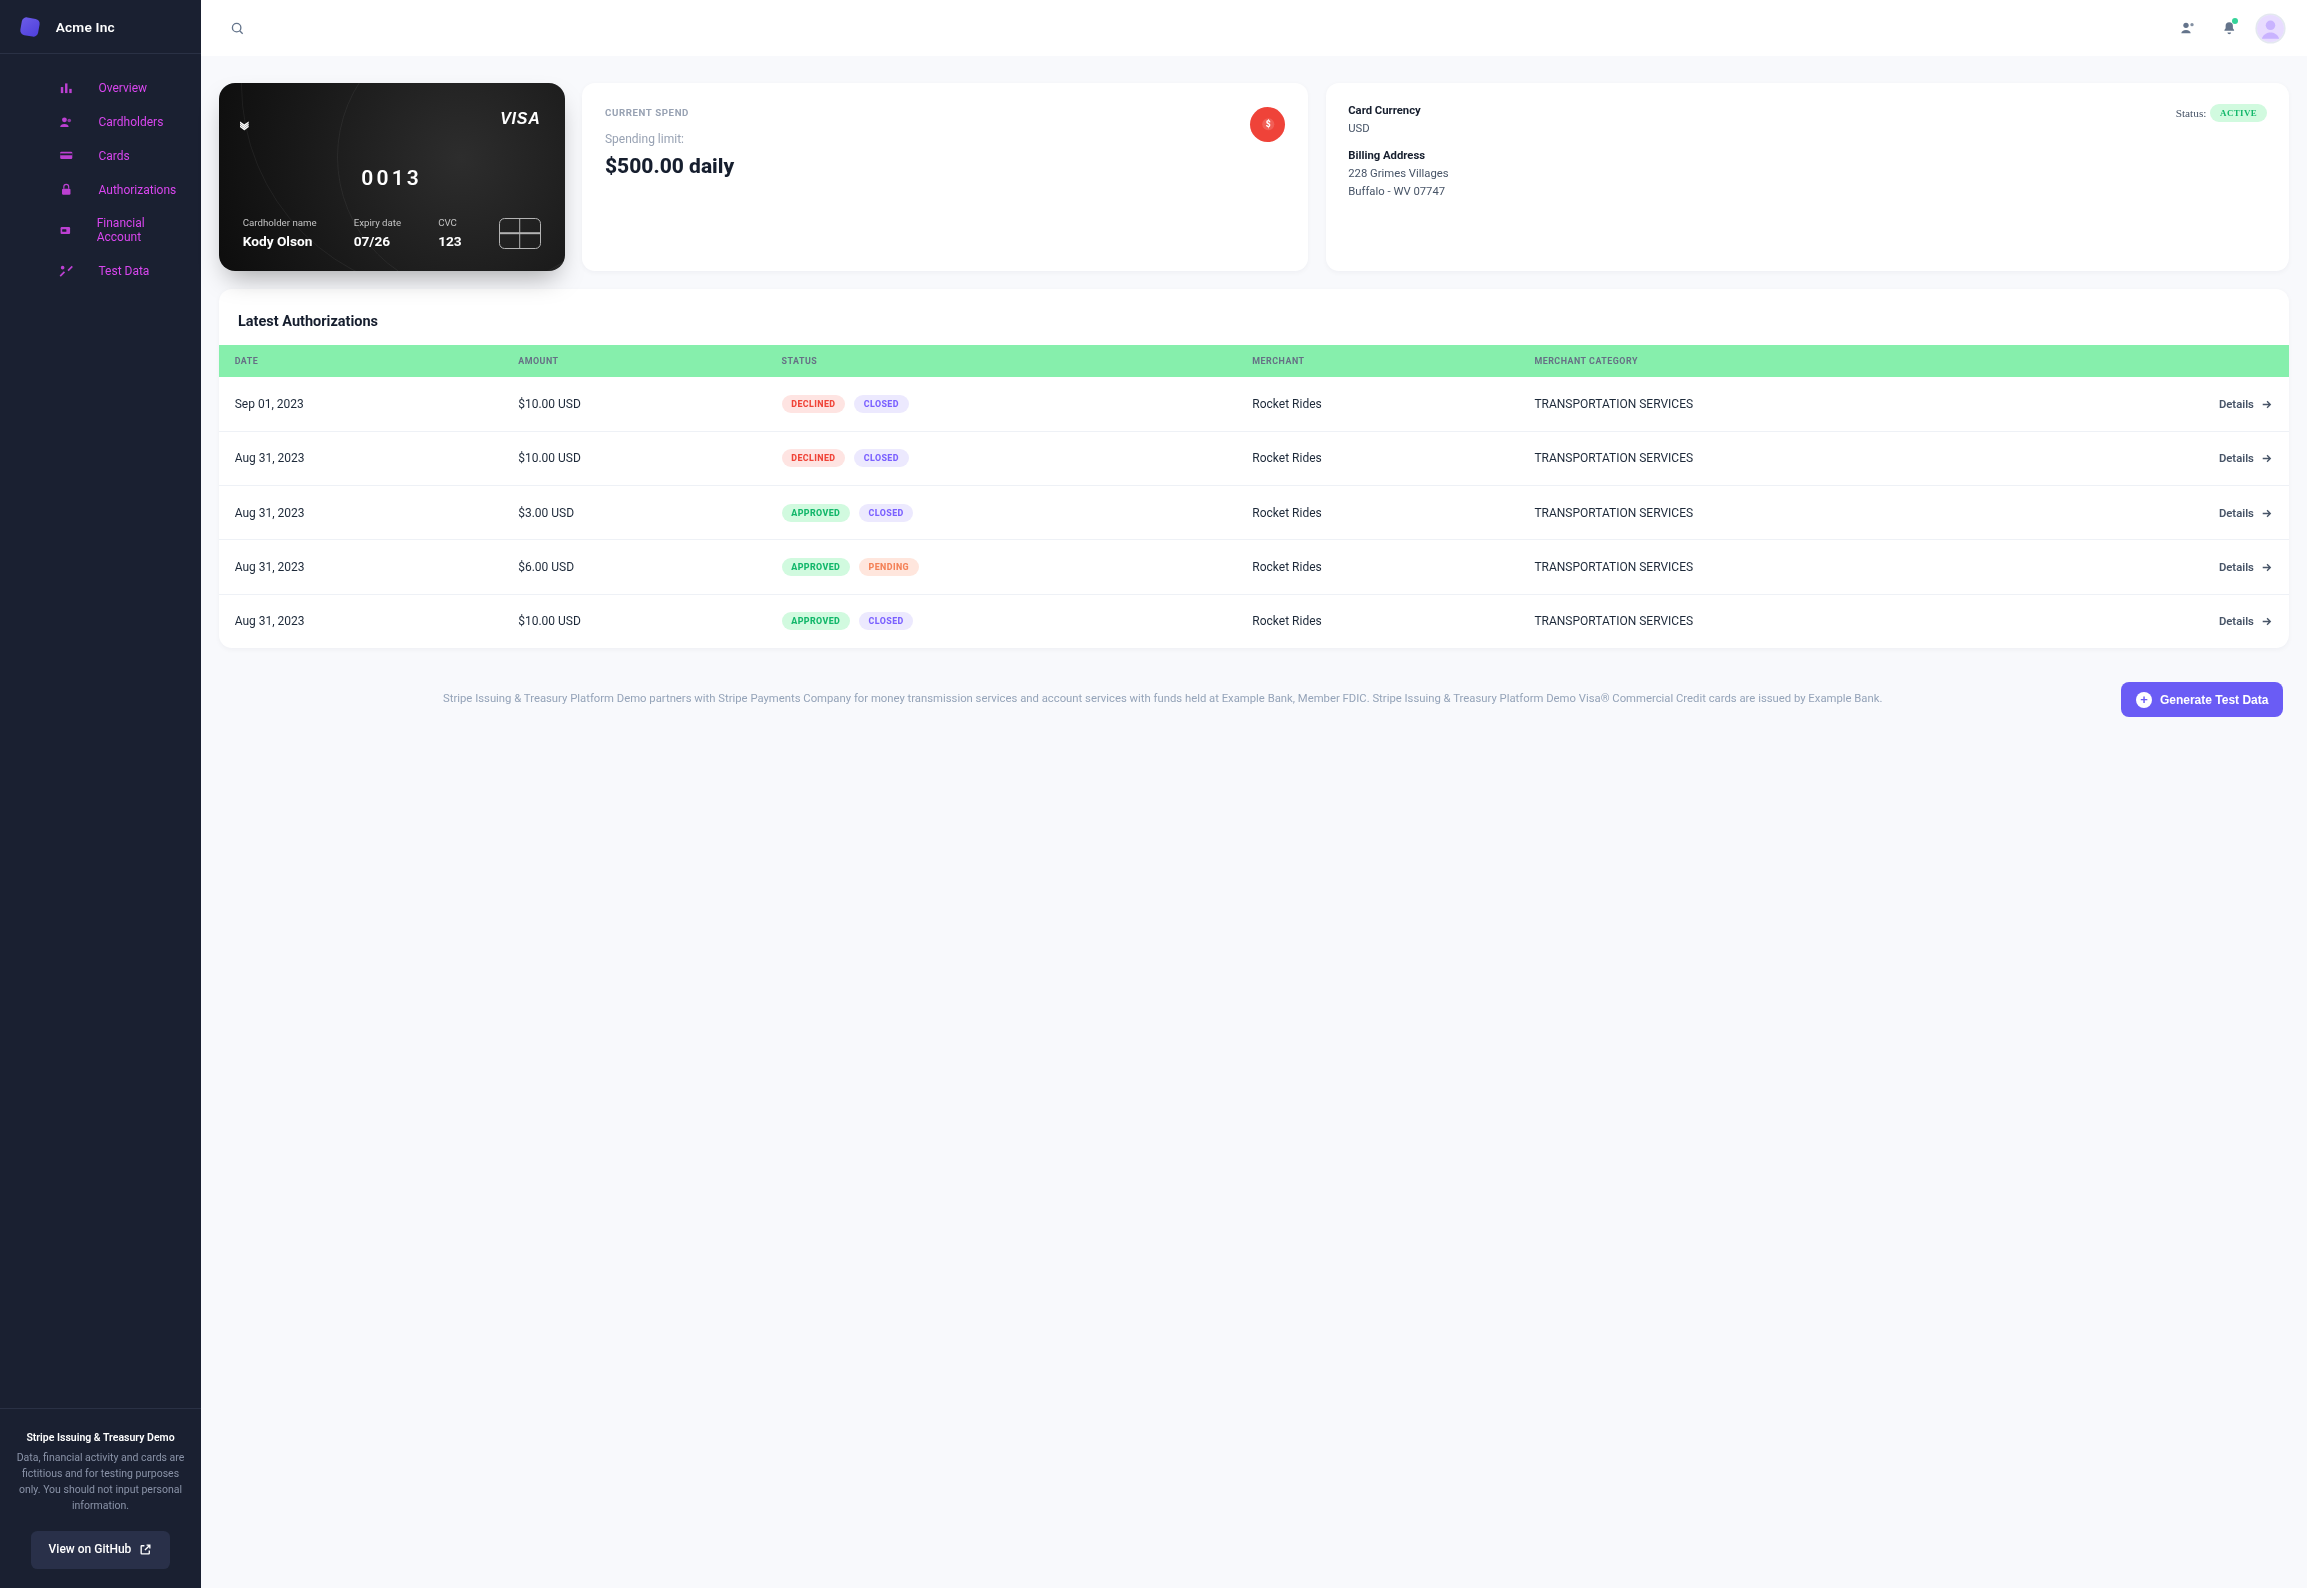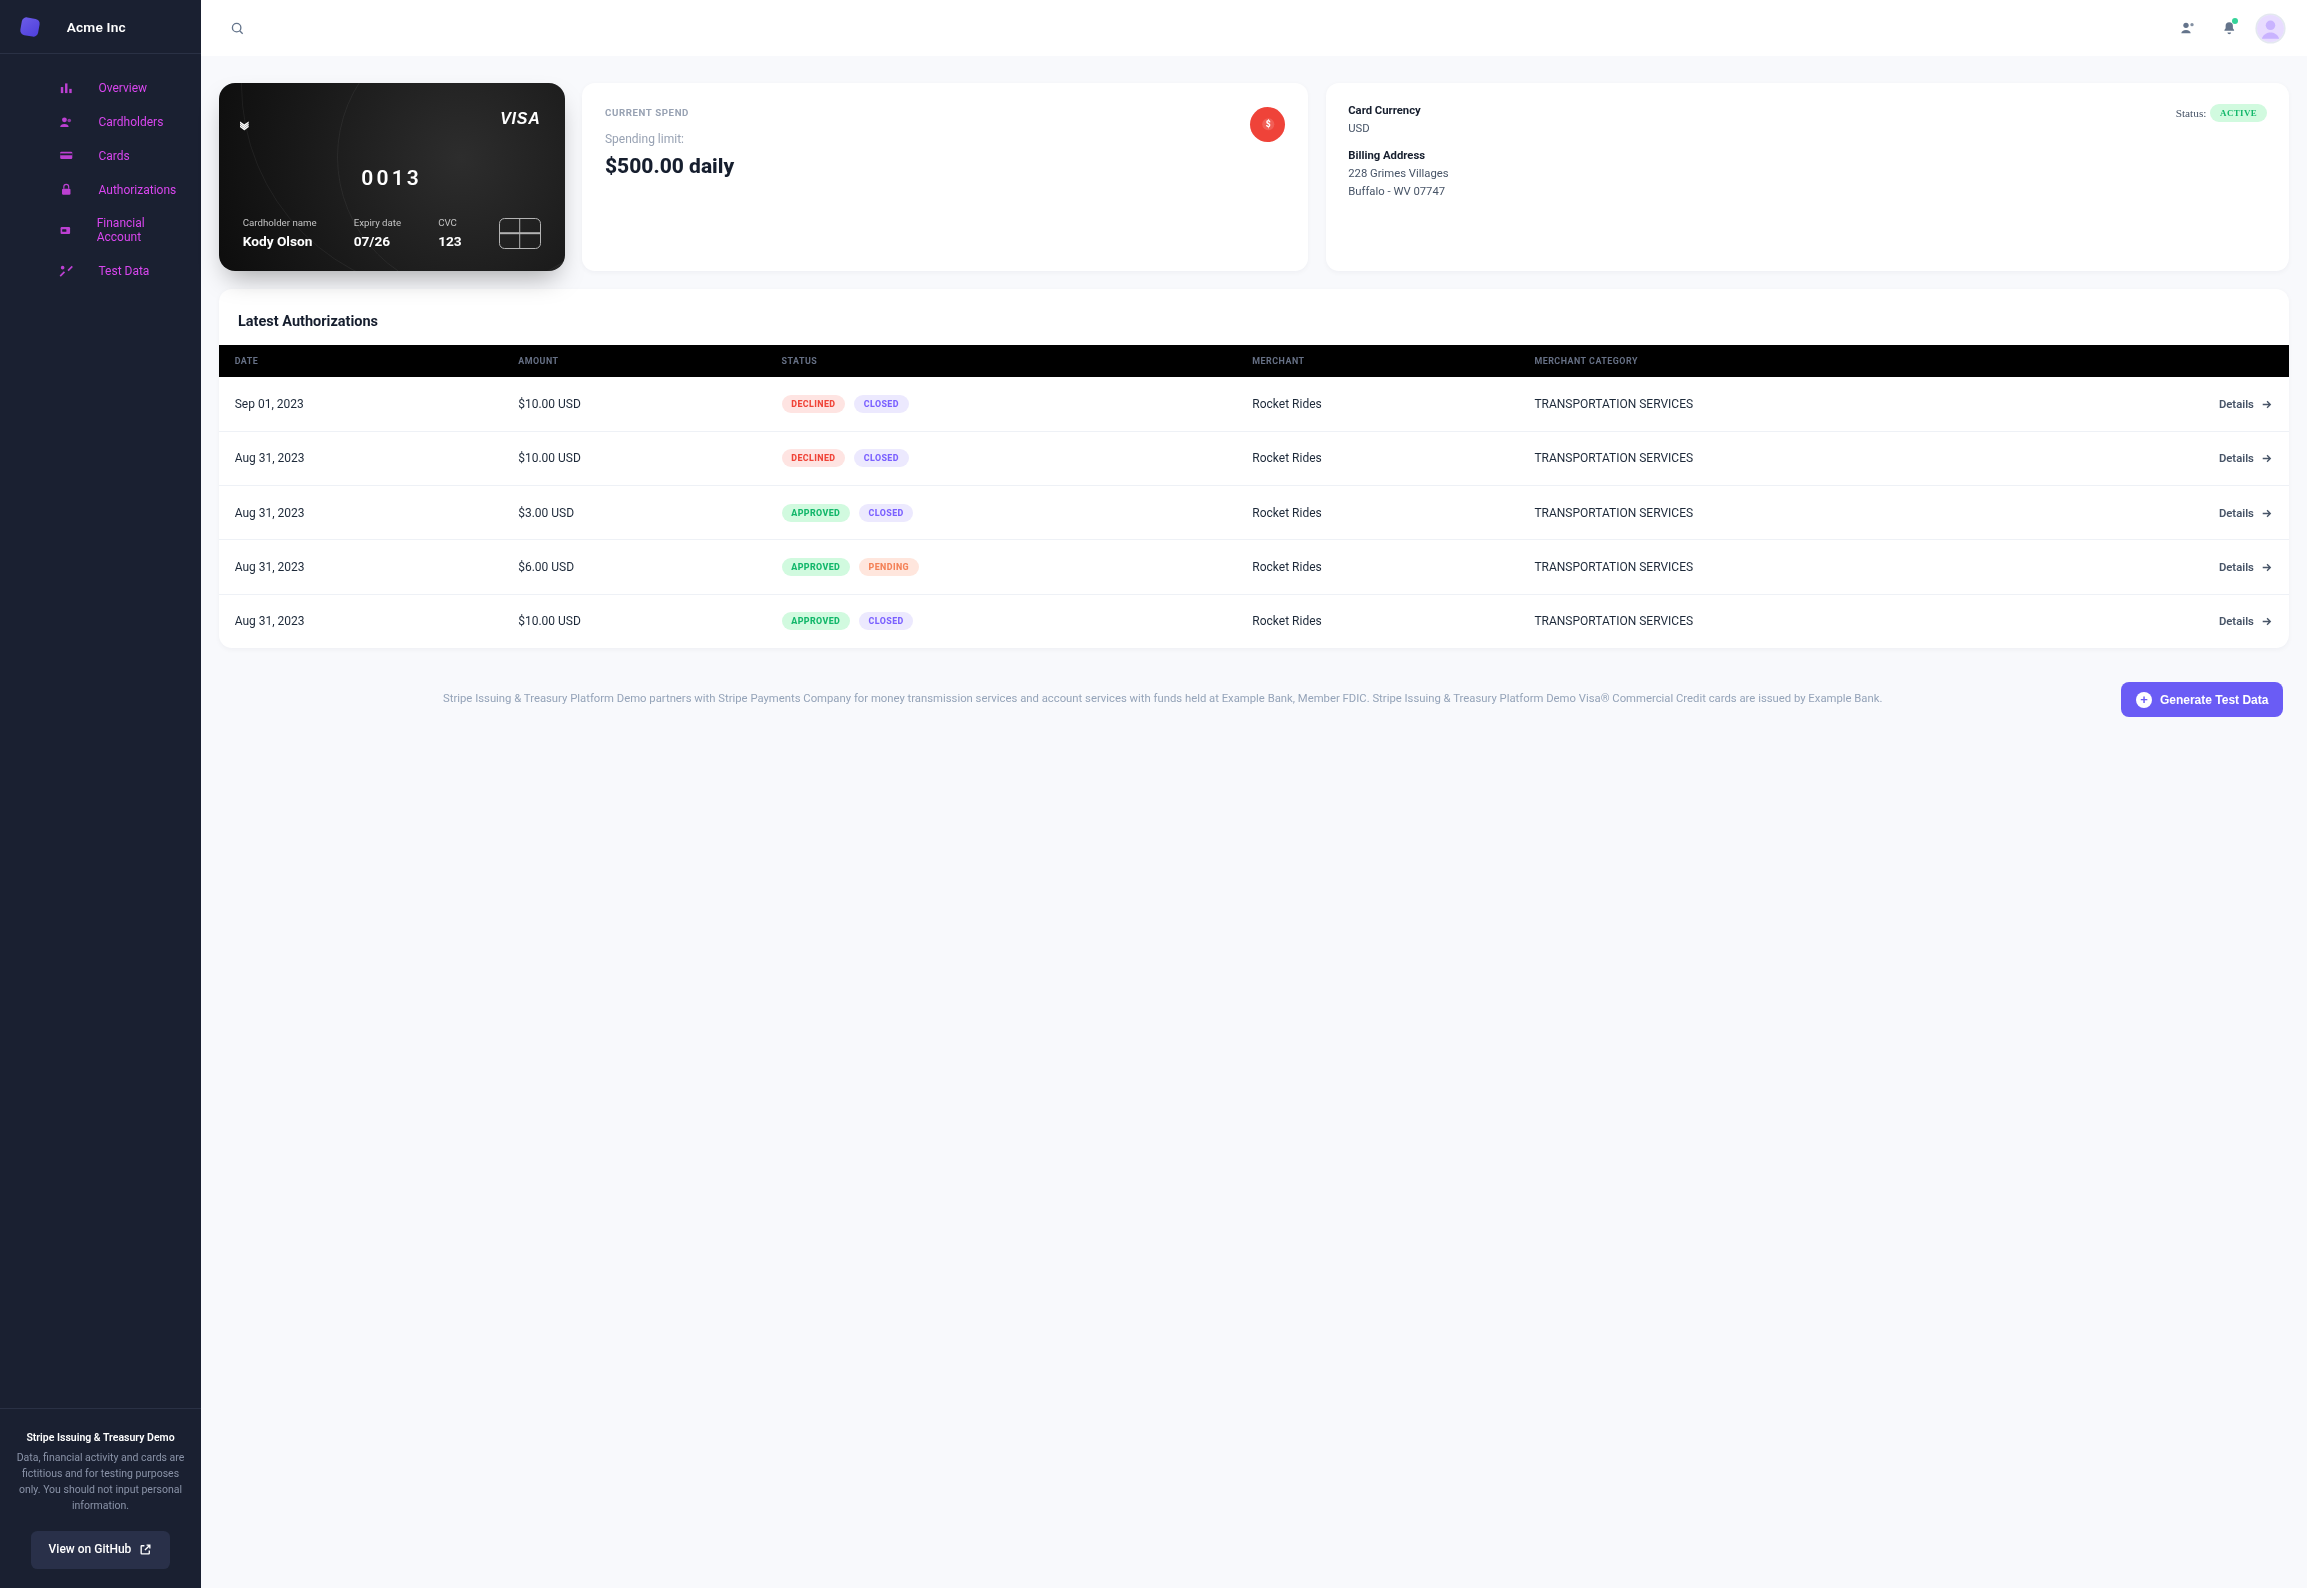--- a/index.html
+++ b/index.html
@@ -17,21 +17,21 @@
     width: 201px;
     background: #1a2031;
     color: #cbd5e1;
     display: flex;
     flex-direction: column;
     flex-shrink: 0;
   }
   .brand {
     display: flex;
     align-items: center;
-    gap: 28px;
+    gap: 17px;
     padding: 17.7px 21px;
     border-bottom: 0.8px solid #2a3145;
   }
   .brand .logo {
     width: 17.7px;
     height: 17.7px;
     background: linear-gradient(135deg,#6c5ce7 0%, #4e3fdc 100%);
     border-radius: 4.8px;
     transform: rotate(10deg);
   }
@@ -127,21 +127,21 @@
   .badge.green  { background:#d1fadf; color:#12b76a; }
   .badge.red    { background:#fee4e2; color:#f04438; }
   .badge.purple { background:#ece9fe; color:#7b61ff; }
   .badge.peach  { background:#ffe6dd; color:#f48258; }
 
   
   .table-panel { padding:19.3px 0 0; }
   .table-title { padding: 4.8px 19.3px 14.5px; font-size:14.5px; font-weight:700; }
   table { width:100%; border-collapse:collapse; }
   thead th {
-    background:#000000; color:#667085;
+    background:#86efac; color:#667085;
     text-align:left; font-size:8.9px; font-weight:700; letter-spacing:0.5px;
     padding:11.3px 16px;
   }
   thead th:first-child{border-top-left-radius:0;}
   tbody td { padding: 17.7px 16px; border-bottom:0.8px solid #eef1f6; font-size:12px; color:#1d2939; white-space:nowrap;}
   tbody tr:last-child td{border-bottom:none;}
   .details { color:#475467; font-weight:600; font-size:11.3px; display:inline-flex; align-items:center; gap:6.4px; justify-content:flex-end; width:100%; cursor:pointer;}
 
   .footer-bar { display:flex; align-items:center; gap:21px; padding: 16px 6.4px 4.8px; }
   .footer-note { color:#94a3b8; font-size:11.3px; text-align:center; flex:1; line-height:1.6; padding:0 32px;}

